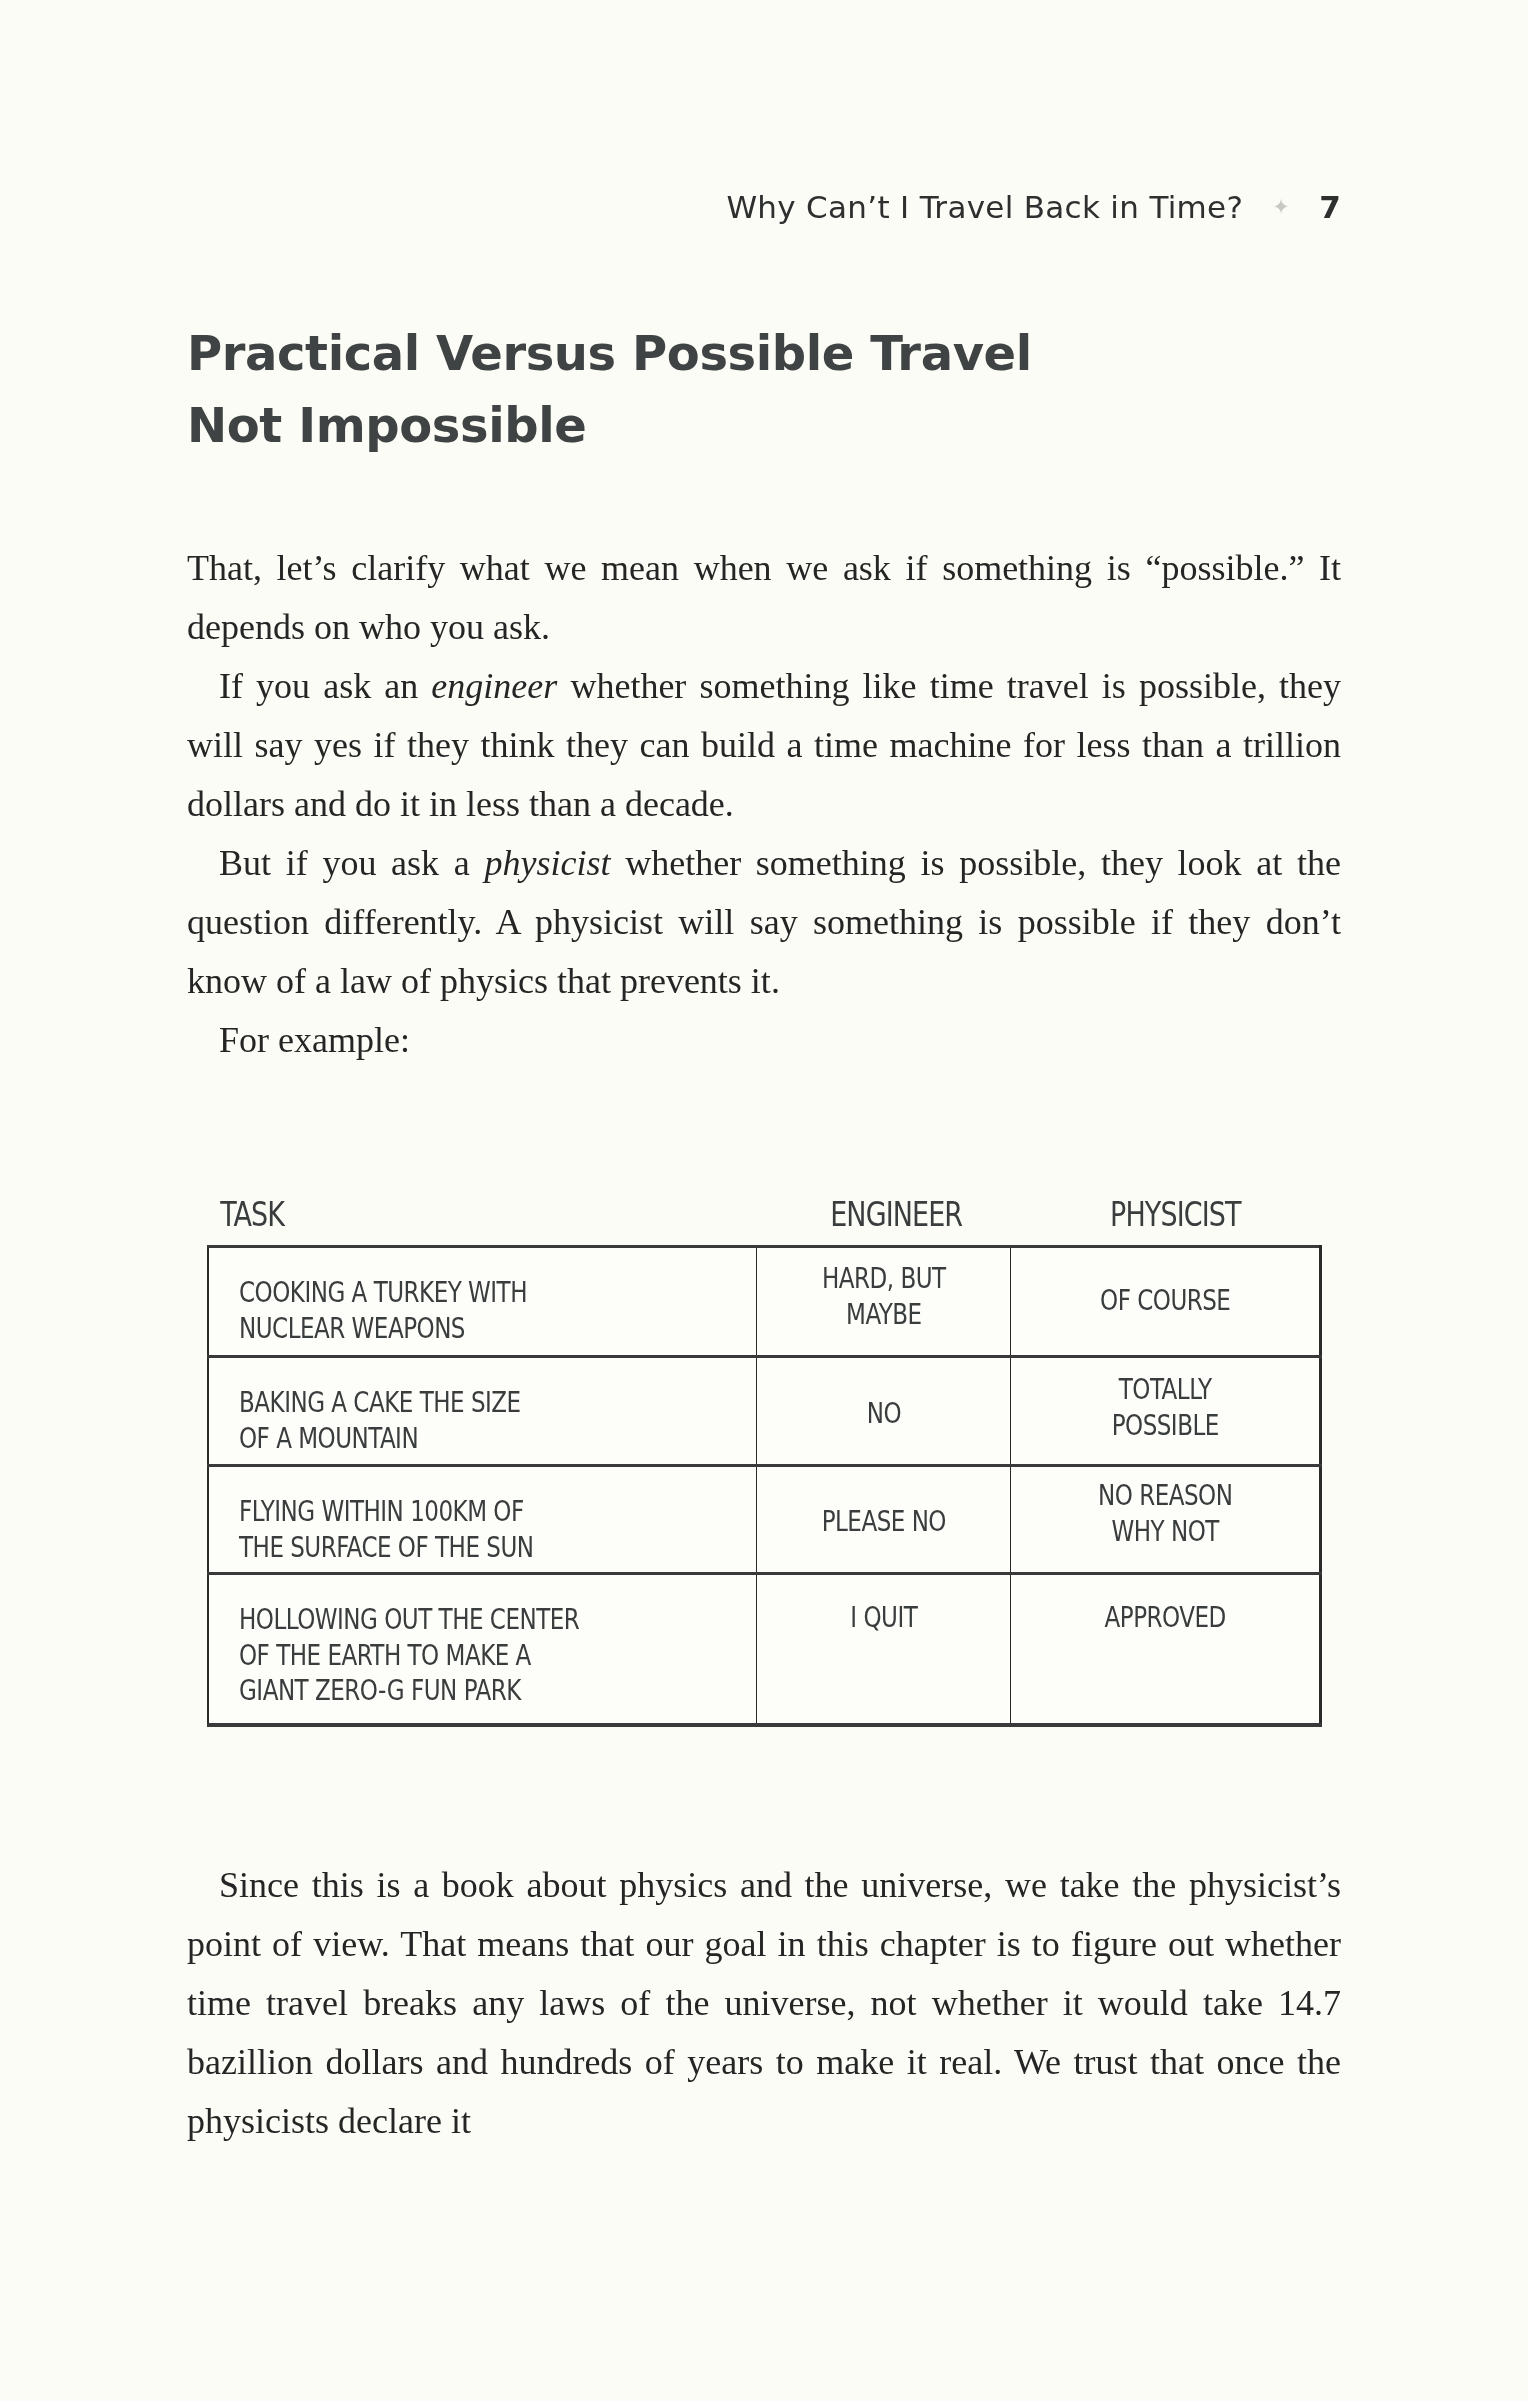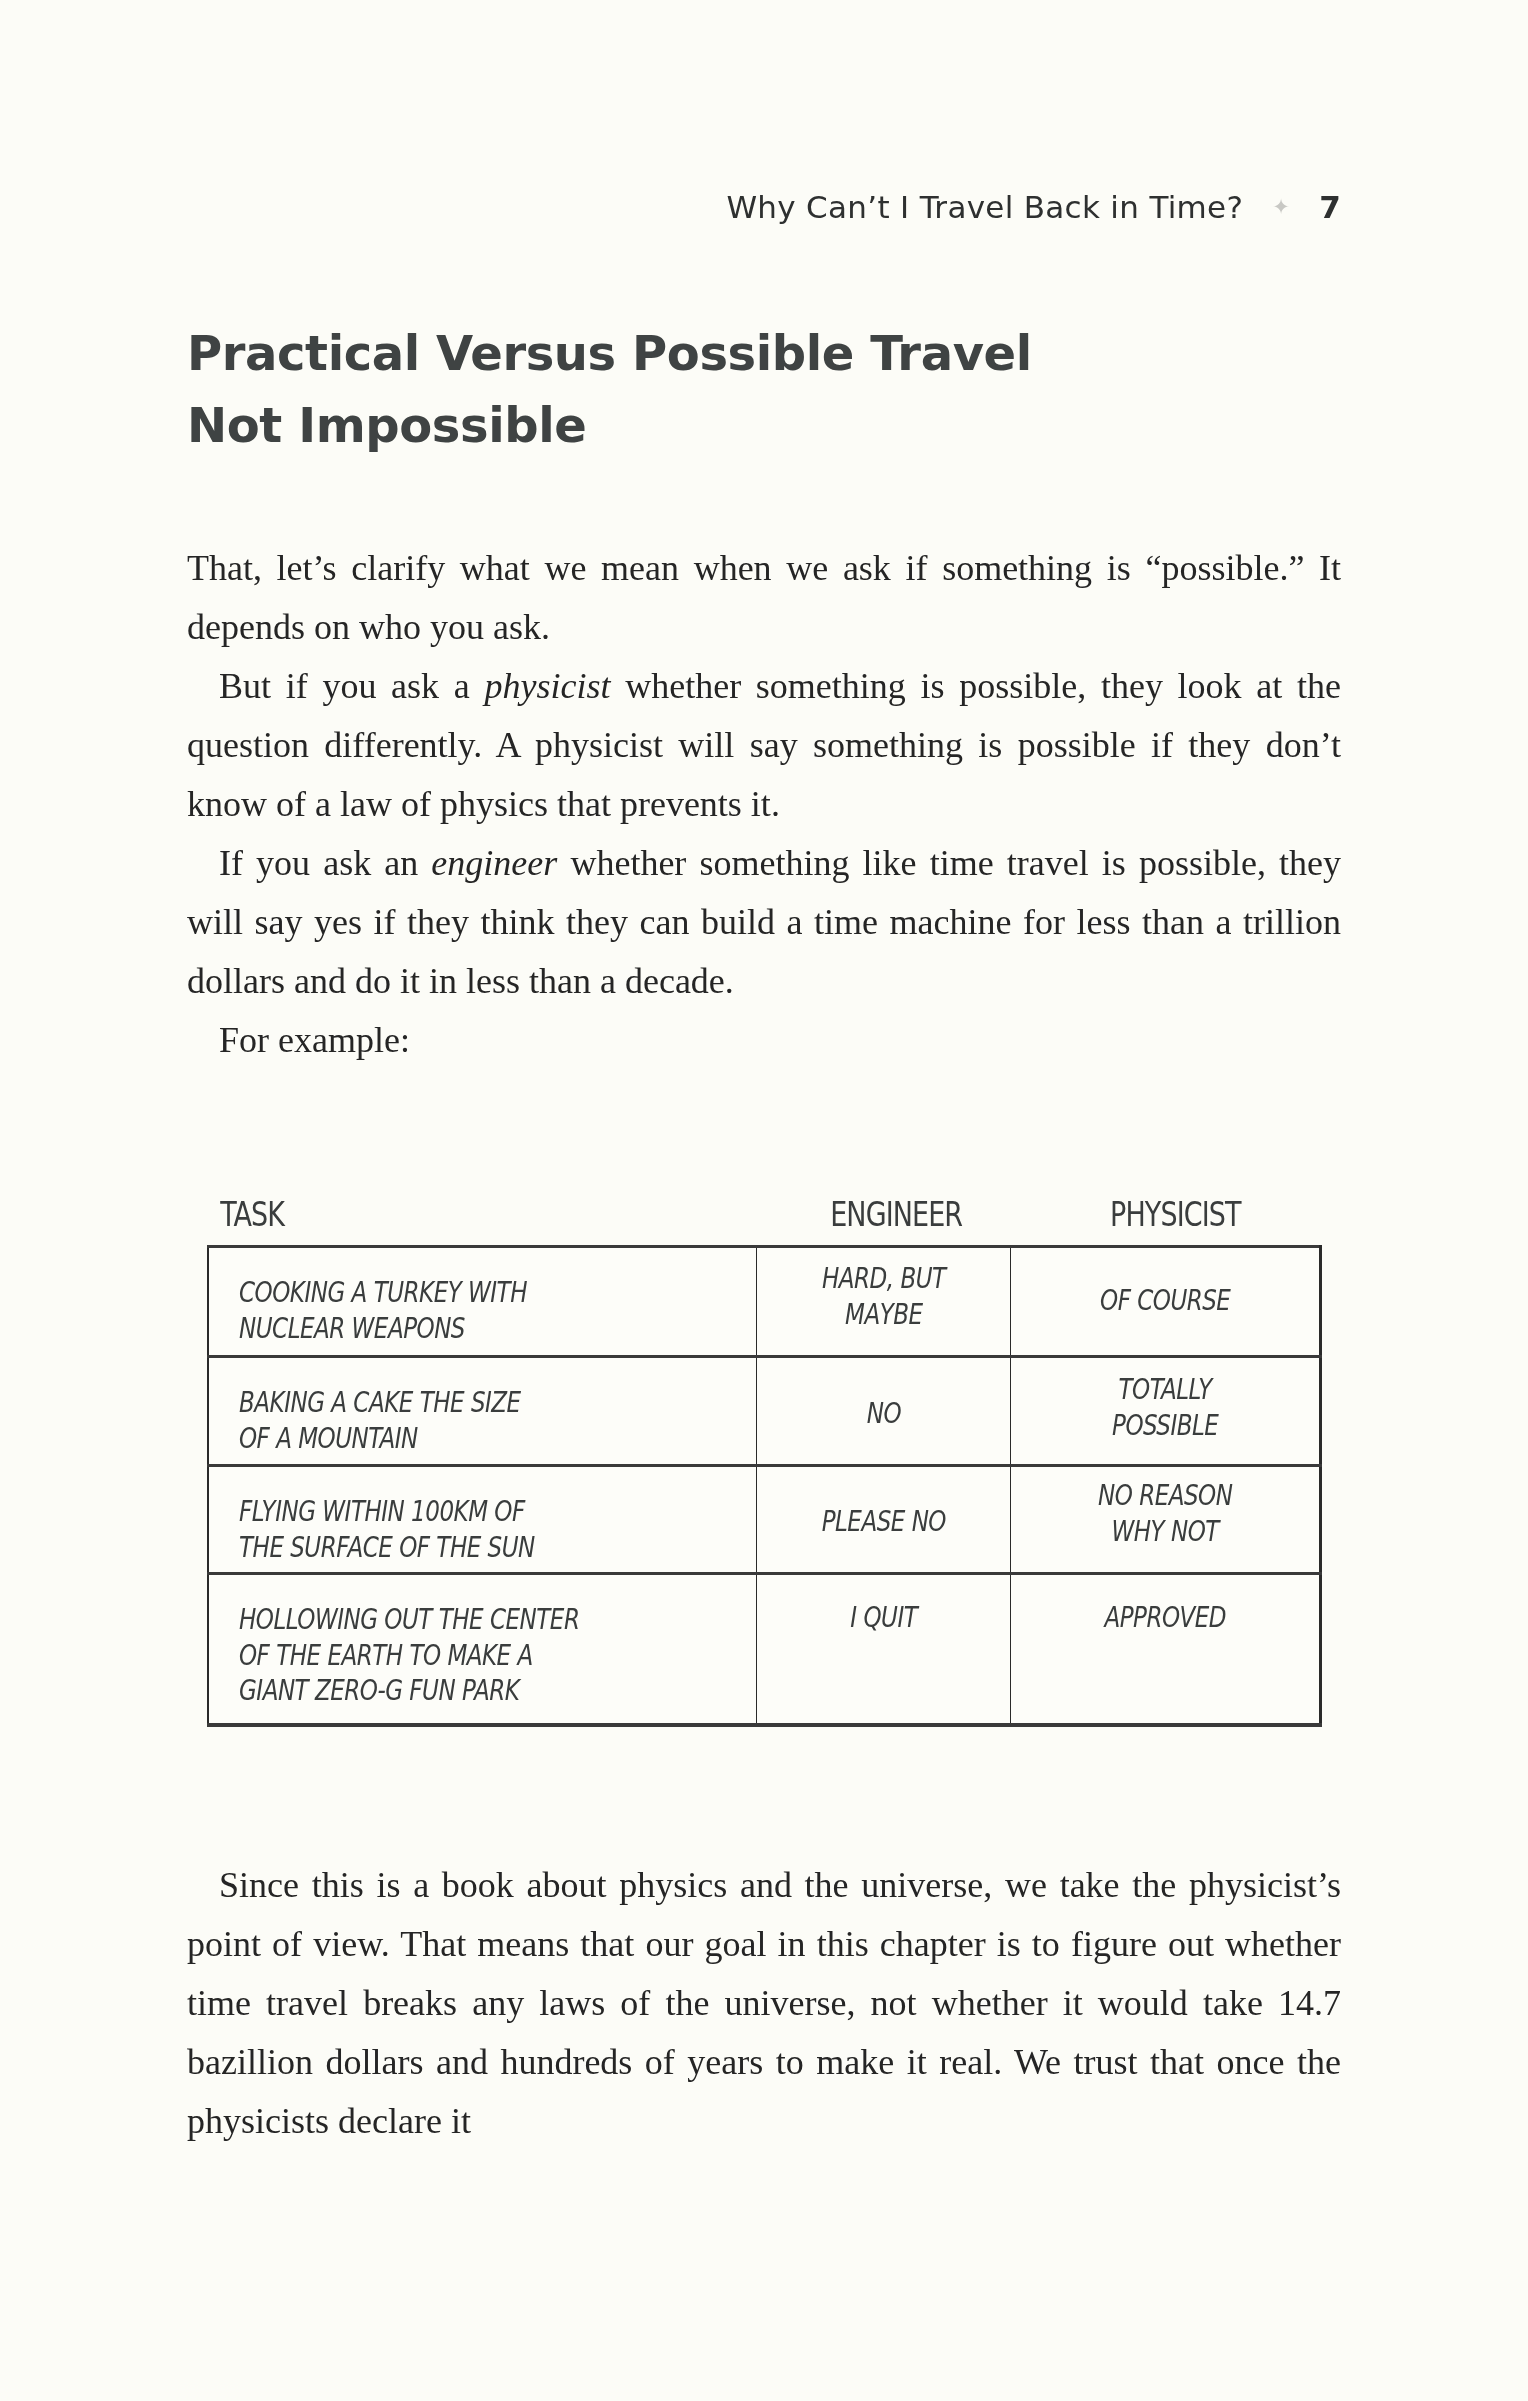--- a/index.html
+++ b/index.html
@@ -78,21 +78,20 @@
 
   table.comic {
     border-collapse: collapse;
     width: 1115px;
     table-layout: fixed;
     border-top: 3.5px solid #3a3a3a;
     border-bottom: 4.4px solid #3a3a3a;
     border-left: 2.6px solid #2a2a2a;
     border-right: 3.5px solid #2a2a2a;
     background: #fdfdf9;
-    font-style: italic;
   }
   table.comic td {
     border-left: 1.8px solid #2a2a2a;
     border-top: 3.5px solid #3a3a3a;
     font-size: 25.6px;
     line-height: 32px;
     letter-spacing: -0.5px;
     vertical-align: top;
     padding: 0;
   }
@@ -129,22 +128,22 @@
   <span class="page-num">7</span>
 </div>
 
 <h2 class="section-heading">
   <span class="line">Practical Versus Possible Travel</span>
   <span class="line">Not Impossible</span>
 </h2>
 
 <div class="body-text block-1">
   <p class="no-indent">That, let’s clarify what we mean when we ask if something is “possible.” It depends on who you ask.</p>
+  <p><span>If you ask an </span><em>engineer</em><span> whether something like time travel is possible, they will say yes if they think they can build a time machine for less than a trillion dollars and do it in less than a decade.</span></p>
   <p><span>But if you ask a </span><em>physicist</em><span> whether something is possible, they look at the question differently. A physicist will say something is possible if they don’t know of a law of physics that prevents it.</span></p>
-  <p><span>If you ask an </span><em>engineer</em><span> whether something like time travel is possible, they will say yes if they think they can build a time machine for less than a trillion dollars and do it in less than a decade.</span></p>
   <p>For example:</p>
 </div>
 
 <div class="comic-table-wrap">
   <div class="comic-head">
     <div class="h-task">Task</div>
     <div class="h-eng">Engineer</div>
     <div class="h-phys">Physicist</div>
   </div>
   <table class="comic">

